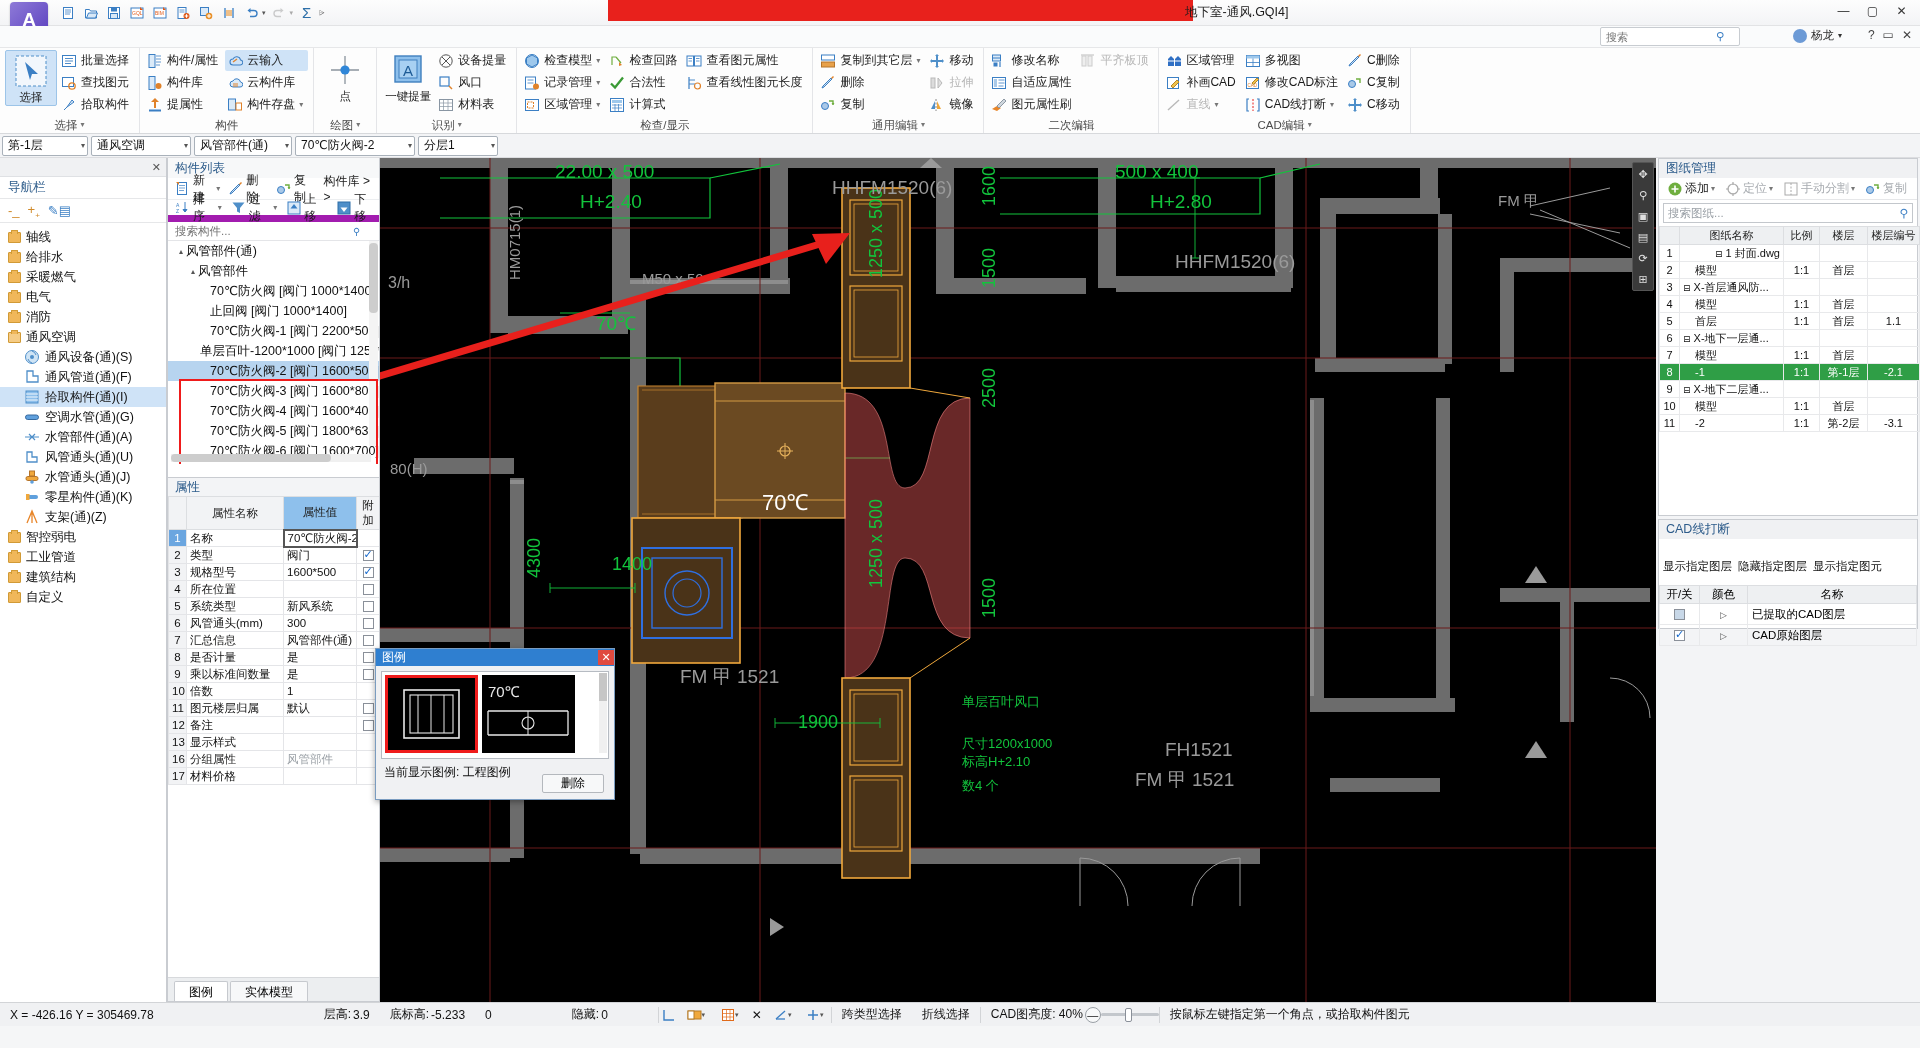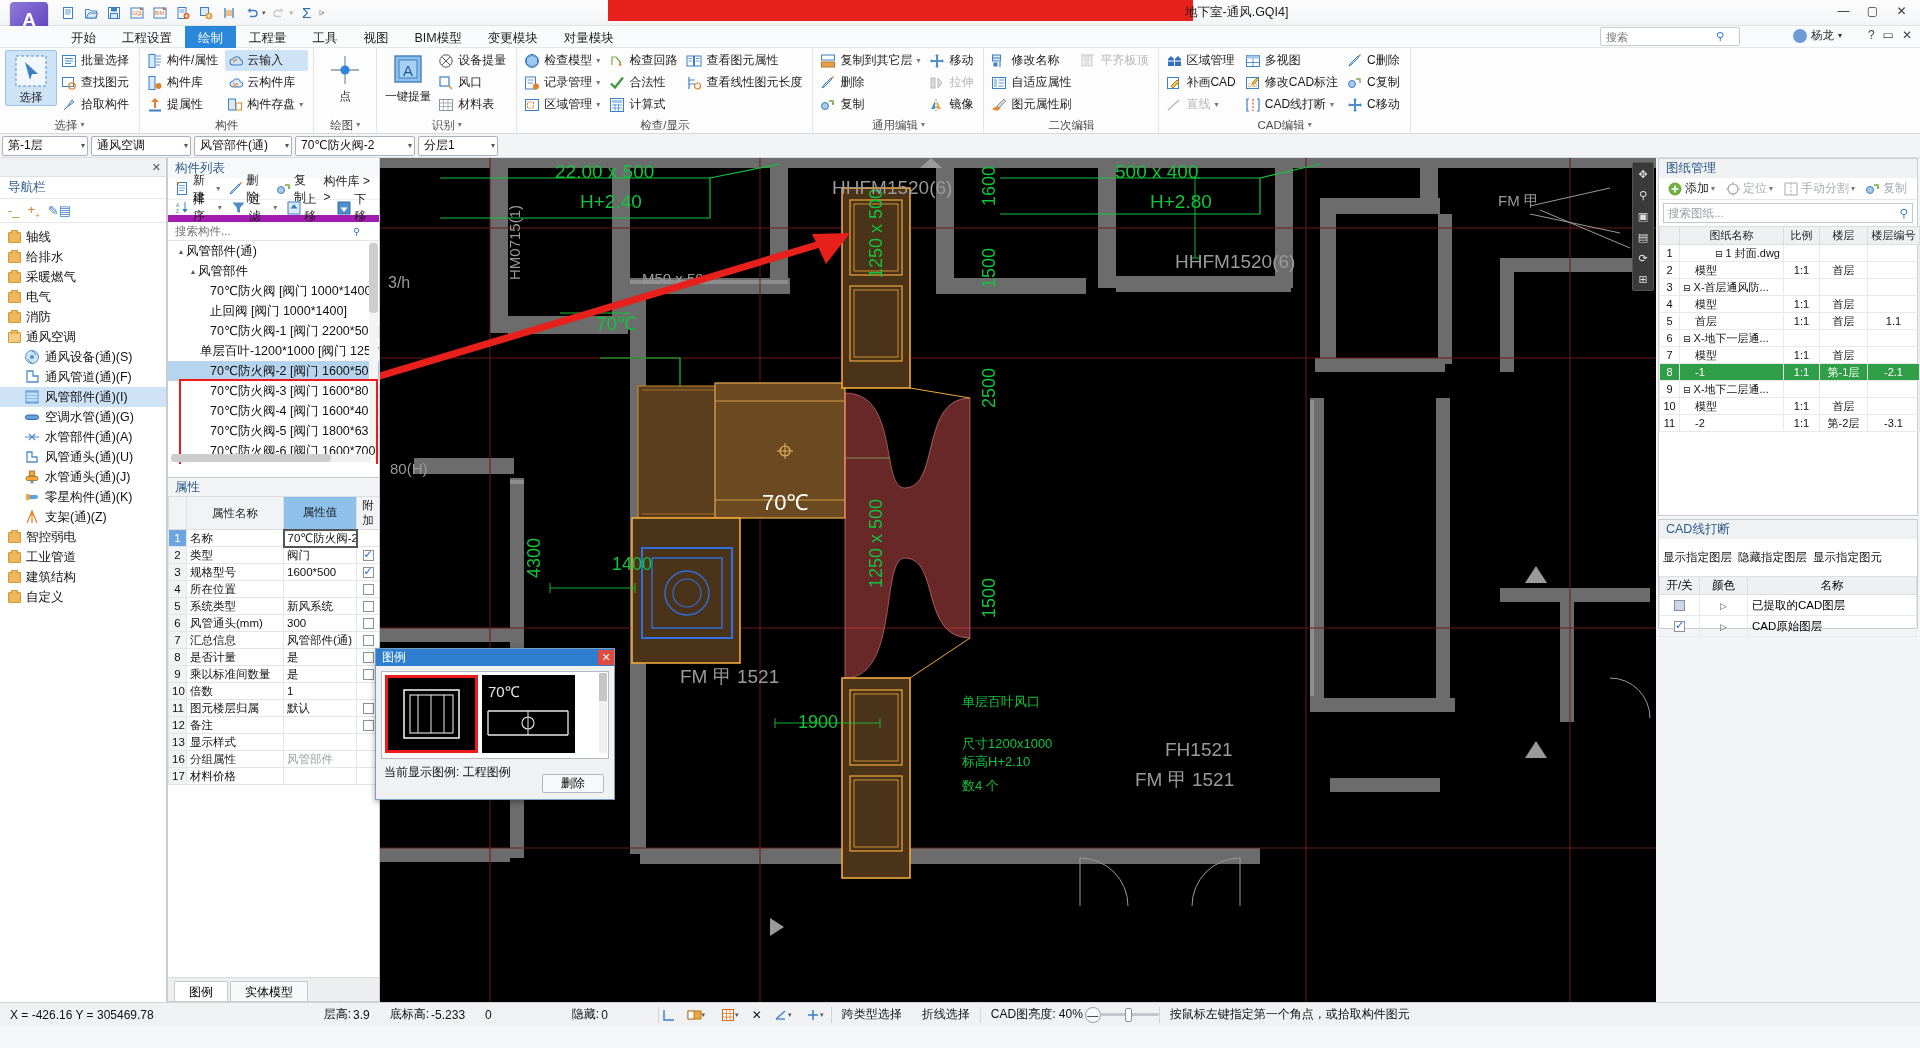--- a/index.html
+++ b/index.html
@@ -244,21 +244,21 @@
   .rp-tools{ height:22px; display:flex; align-items:center; gap:6px; padding-left:6px;
              border-bottom:1px solid #e6e7e9; font-size:12px;}
   .rp-search{ height:20px; margin:3px 4px; border:1px solid #c3c7cc; display:flex; align-items:center;
               padding:0 4px; font-size:11.5px; color:#9aa0a6; justify-content:space-between;}
   table.dtab{ border-collapse:collapse; width:100%; font-size:11px; table-layout:fixed;}
   table.dtab th{ background:#eef0f2; border:1px solid #dcdee1; height:17px; font-weight:normal; color:#222;}
   table.dtab td{ border:1px solid #e8e9eb; height:17px; padding:0 3px; color:#111; white-space:nowrap;
                  overflow:hidden;}
   tr.hl td{ background:#2f9e46; color:#fff; }
   td.c{ text-align:center; }
-  .layer-hd{ display:flex; font-size:11.5px; padding:11px 4px; gap:6px; color:#111;}
+  .layer-hd{ display:flex; font-size:11.5px; padding:11px 4px; gap:6px; color:#111;margin-top:9px;}
   .layer-hd span{ cursor:pointer; }
   table.ltab{ border-collapse:collapse; width:100%; font-size:11.5px; table-layout:fixed;}
   table.ltab th{ background:#eef0f2; border:1px solid #dcdee1; height:18px; font-weight:normal;}
   table.ltab td{ border:1px solid #e8e9eb; height:21px; padding:0 4px; }
 
   
   .statusbar{
     position:absolute; left:0; bottom:22px; width:1920px; height:24px;
     background:#f0f1f3; border-top:1px solid #d2d4d7;
     display:flex; align-items:center; font-size:12px; color:#111; gap:0;
@@ -366,31 +366,20 @@
     <div class="redband"></div>
     <div class="title-tail">地下室-通风.GQI4]</div>
     <div class="wincontrols">
       <div class="wc">—</div>
       <div class="wc">▢</div>
       <div class="wc close">✕</div>
     </div>
   </div>
 
   <div class="menubar">
-    <div class="menus" id="menus">
-        <div class="menu">开始</div>
-        <div class="menu">工程设置</div>
-        <div class="menu active">绘制</div>
-        <div class="menu">工程量</div>
-        <div class="menu">工具</div>
-        <div class="menu">视图</div>
-        <div class="menu">BIM模型</div>
-        <div class="menu">变更模块</div>
-        <div class="menu">对量模块</div>
-      </div>
     <div class="search-box">
       <input placeholder="搜索" style="">
       <span style="color:#3b7fc4;font-size:11px">⚲</span>
     </div>
     <div class="userbox">
       <span class="avatar"></span>
       <span>杨龙</span>
       <span style="font-size:8px">▾</span>
     </div>
     <div class="helpicons">
@@ -960,21 +949,21 @@
           </span>
           <span>通风管道(通)(F)</span>
         </div>
         <div class="navrow child sel">
           <span class="ico">
             <svg width="16" height="16" viewBox="0 0 16 16">
               <rect x="2" y="2" width="12" height="12" fill="#8ec0ec" stroke="#4f8fc9"></rect>
               <path d="M2 5h12M2 8h12M2 11h12" stroke="#fff" stroke-width="0.9"></path>
             </svg>
           </span>
-          <span>风管部件(通)(I)</span>
+          <span>拾取构件(通)(I)</span>
         </div>
         <div class="navrow child">
           <span class="ico">
             <svg width="16" height="16" viewBox="0 0 16 16">
               <rect x="1.5" y="6" width="13" height="4.5" rx="2.2" fill="#5fa0dd" stroke="#36699f"></rect>
             </svg>
           </span>
           <span>空调水管(通)(G)</span>
         </div>
         <div class="navrow child">

